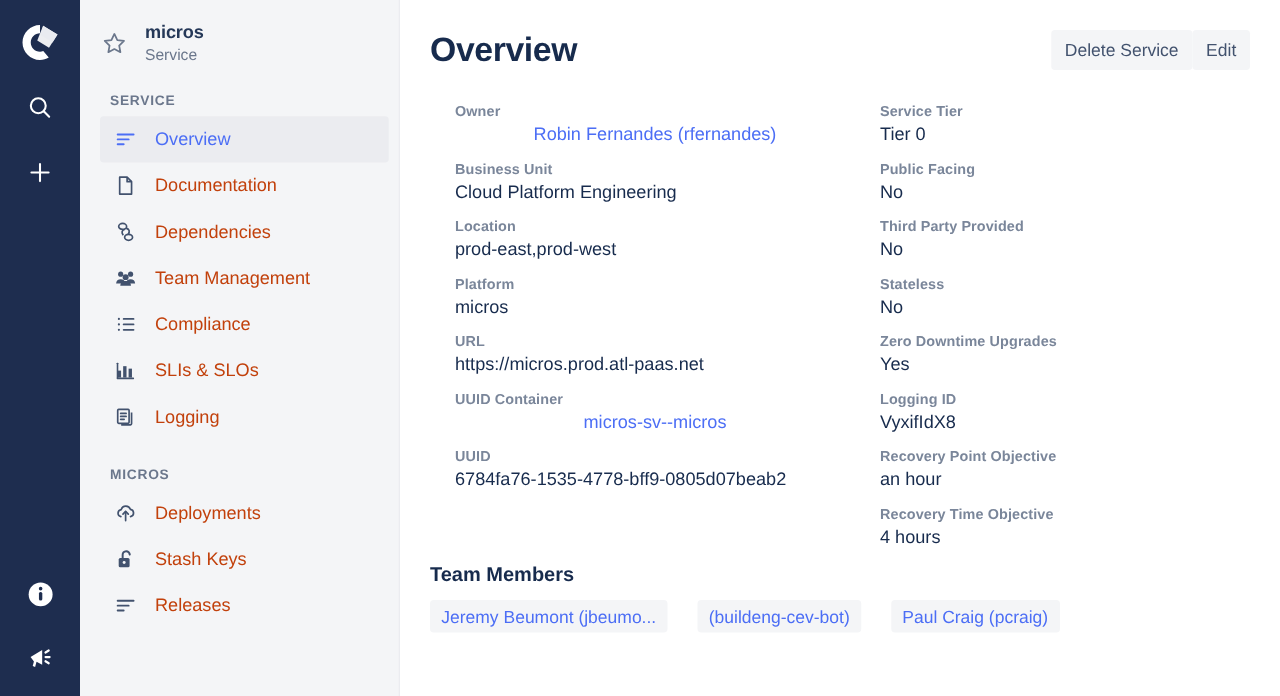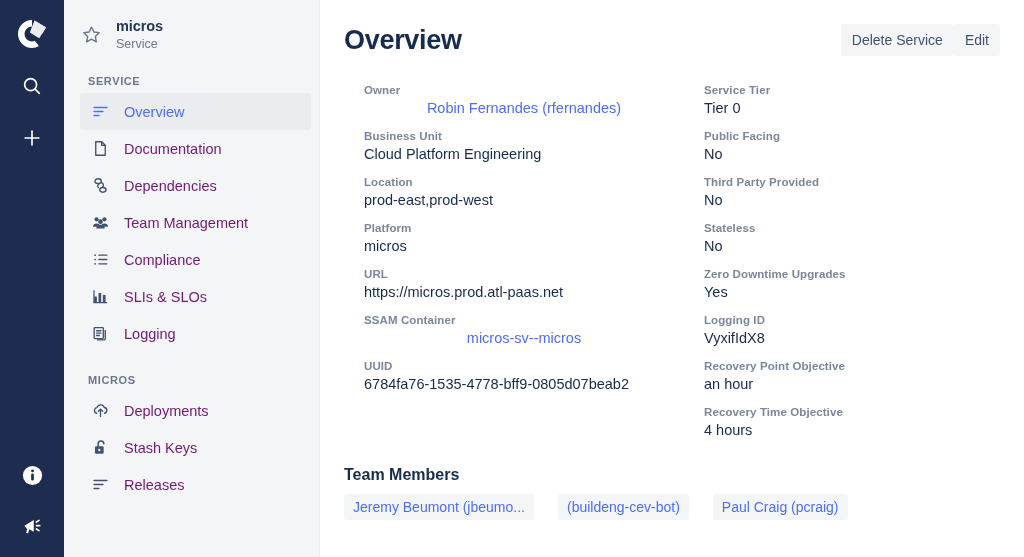--- a/index.html
+++ b/index.html
@@ -50,21 +50,21 @@
 
   .sb-group-label {
     font-size: 11px; font-weight: 700; color: #6b778c;
     letter-spacing: 0.6px; padding: 10px 0 6px 24px;
   }
   .sb-item {
     display: flex; align-items: center; gap: 14px;
     height: 37px; margin: 0 8px 0 16px;
     padding: 0 8px 0 10px;
     border-radius: 3px;
-    color: #701a75; font-size: 14.5px;
+    color: #c2410c; font-size: 14.5px;
     cursor: pointer;
   }
   .sb-item .ico { width: 20px; height: 20px; flex: 0 0 20px; display: flex; align-items: center; justify-content: center; }
   .sb-item.active { background: #ebecf0; color: #4c6ef5; font-weight: 400; }
   .sb-item.active .ico svg { stroke: #4c6ef5; fill: #4c6ef5; }
   .sb-spacer { height: 12px; }
 
   
   .main { flex: 1 1 auto; height: 557px; padding: 20px 24px 0 24px; overflow: hidden; position: relative; }
   .main-head { display: flex; align-items: flex-start; justify-content: space-between; padding: 0 0 0 0; }
@@ -85,21 +85,21 @@
   }
   .col { display: flex; flex-direction: column; margin-left: 20px; }
   .field { margin-bottom: 12px; }
   .f-label {
     font-size: 11.5px; font-weight: 700; color: #7a869a;
     letter-spacing: 0.1px; margin-bottom: 3px;
   }
   .f-value { font-size: 14.5px; color: #172b4d; line-height: 19px; }
   .f-value.link { color: #4c6ef5; cursor: pointer; text-align: center; }
 
-  .team-section { margin-top: 14px; }
+  .team-section { }
   .team-title { font-size: 16px; font-weight: 700; color: #172b4d; margin-bottom: 10px; }
   .chips { display: flex; gap: 24px; flex-wrap: wrap; }
   .chip {
     background: #f4f5f7; color: #4c6ef5;
     border-radius: 3px; font-size: 14px;
     padding: 5px 9px; white-space: nowrap; cursor: pointer;
     max-width: 200px; overflow: hidden; text-overflow: ellipsis;
   }
 </style>
 </head>
@@ -315,21 +315,21 @@
         </div>
         <div class="field">
           <div class="f-label">Platform</div>
           <div class="f-value">micros</div>
         </div>
         <div class="field">
           <div class="f-label">URL</div>
           <div class="f-value">https://micros.prod.atl-paas.net</div>
         </div>
         <div class="field">
-          <div class="f-label">SSAM Container</div>
+          <div class="f-label">UUID Container</div>
           <div class="f-value link">micros-sv--micros</div>
         </div>
         <div class="field">
           <div class="f-label">UUID</div>
           <div class="f-value">6784fa76-1535-4778-bff9-0805d07beab2</div>
         </div>
       </div>
 
       <div class="col">
         <div class="field">

